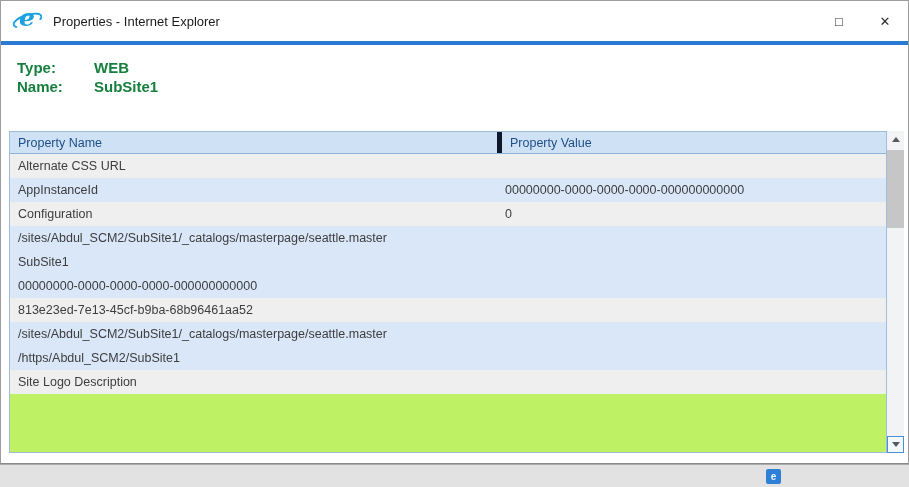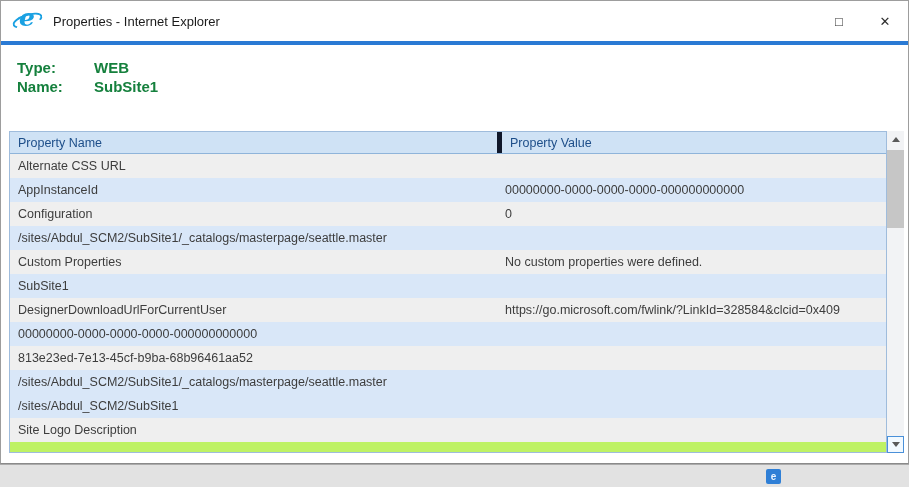--- a/index.html
+++ b/index.html
@@ -135,49 +135,41 @@
 
         <div class="trow">
           <div class="cell name">Configuration</div>
           <div class="cell value">0</div>
         </div>
 
         <div class="trow alt">
           <div class="cell value">/sites/Abdul_SCM2/SubSite1/_catalogs/masterpage/seattle.master</div>
         </div>
 
-        <div class="trow">
-          <div class="cell name">Custom Properties</div>
-          <div class="cell value">No custom properties were defined.</div>
-        </div>
 
         <div class="trow alt">
           <div class="cell value">SubSite1</div>
         </div>
 
-        <div class="trow">
-          <div class="cell name">DesignerDownloadUrlForCurrentUser</div>
-          <div class="cell value">https://go.microsoft.com/fwlink/?LinkId=328584&amp;clcid=0x409</div>
-        </div>
 
         <div class="trow alt">
           <div class="cell value">00000000-0000-0000-0000-000000000000</div>
         </div>
 
         <div class="trow">
           <div class="cell value">813e23ed-7e13-45cf-b9ba-68b96461aa52</div>
         </div>
 
         <div class="trow alt">
           <div class="cell value">/sites/Abdul_SCM2/SubSite1/_catalogs/masterpage/seattle.master</div>
         </div>
 
 
         <div class="trow alt">
-          <div class="cell value">/sites/Abdul_SCM2/SubSite1</div>
+          <div class="cell value">/https/Abdul_SCM2/SubSite1</div>
         </div>
 
         <div class="trow">
           <div class="cell name">Site Logo Description</div>
           <div class="cell value"></div>
         </div>
       </div>
   </div>
 
   <div class="scrollbar">

